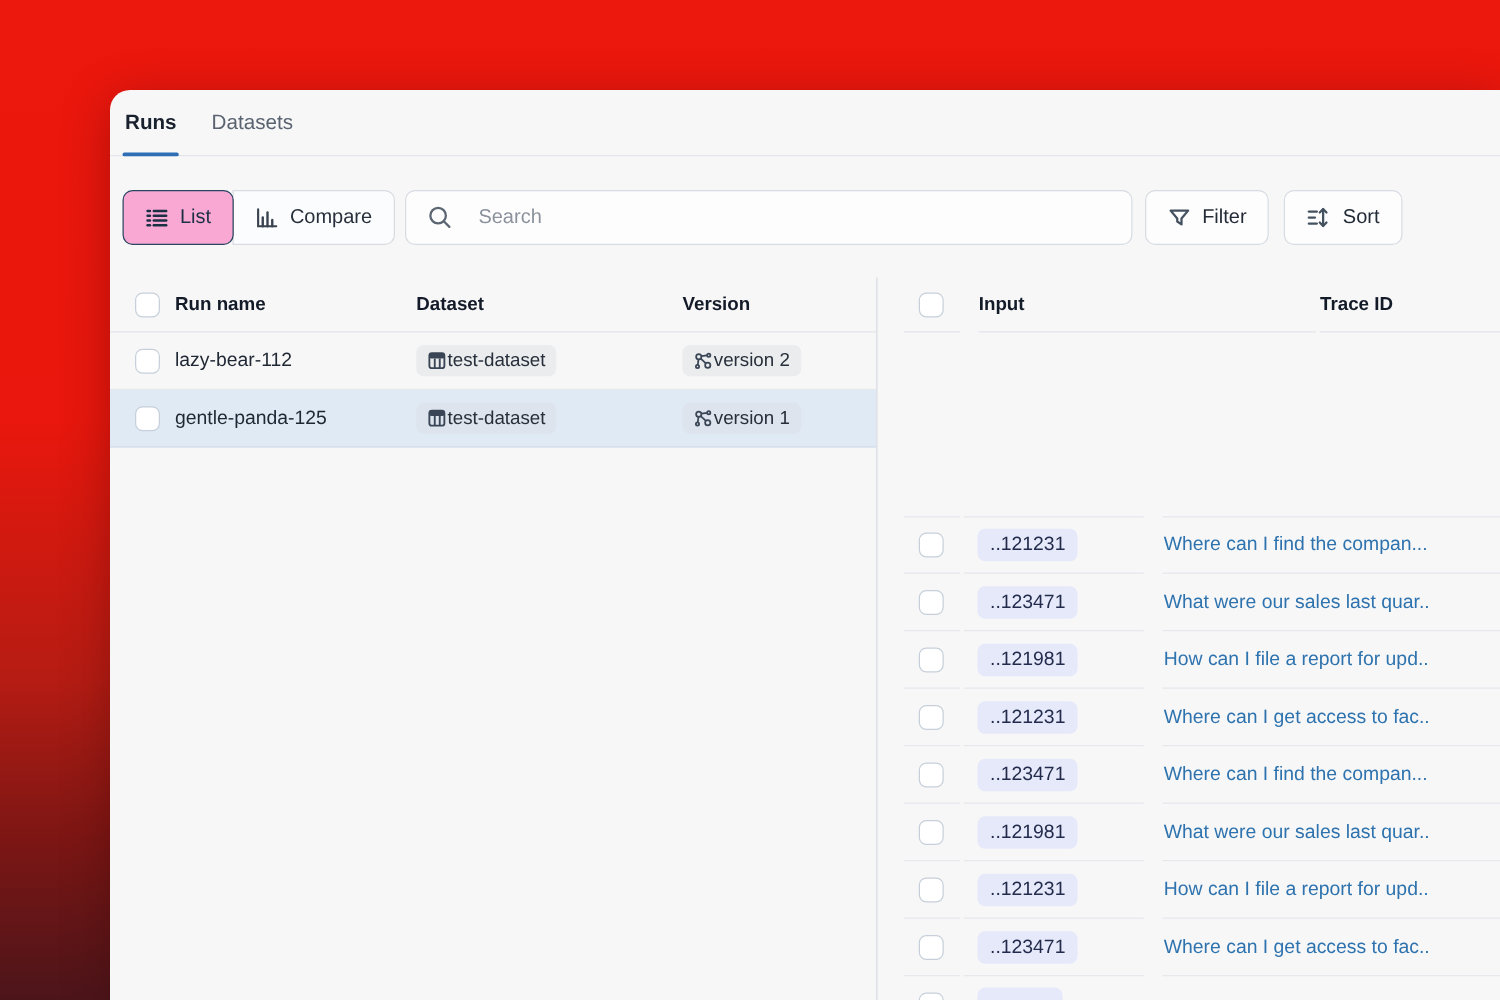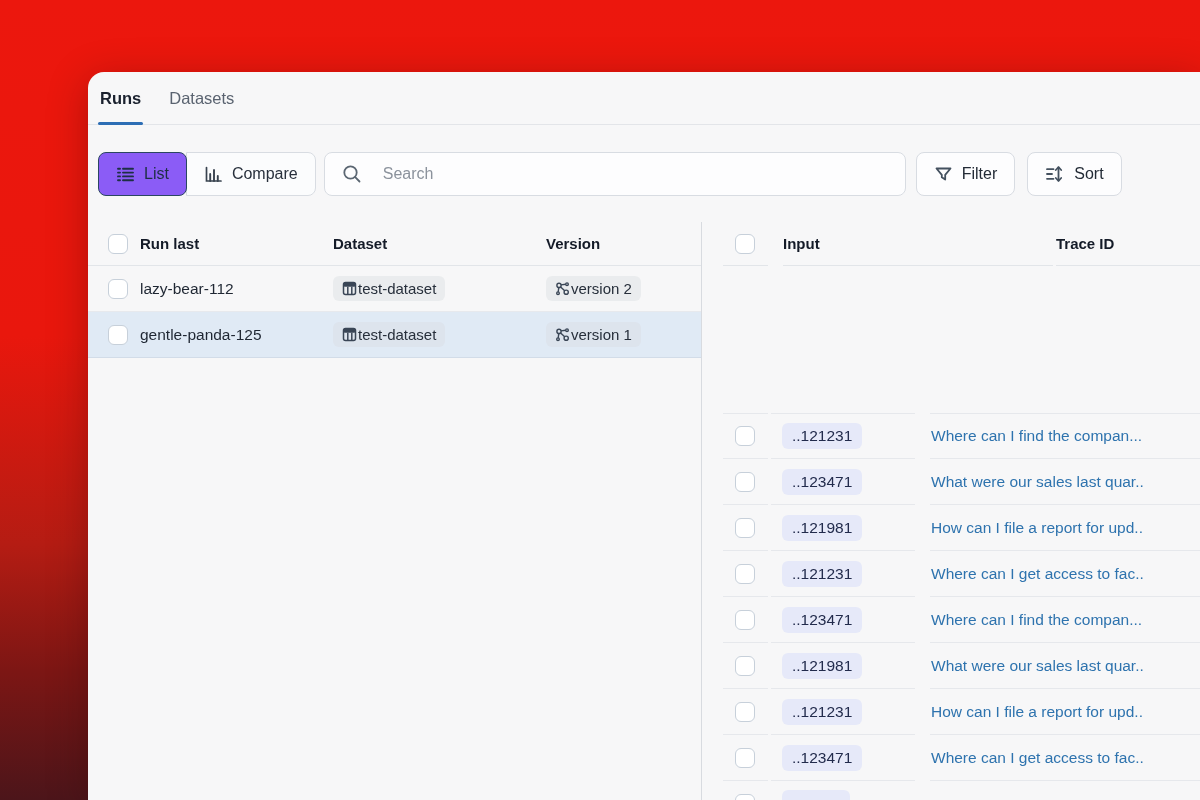--- a/index.html
+++ b/index.html
@@ -25,21 +25,21 @@
   .tab.active { color: #1a212e; font-weight: 700; }
   .tab.inactive { color: #5a6370; font-weight: 500; }
   .tab.active::after { content: ""; position: absolute; left: 0; right: 0; bottom: -1px; height: 3px; background: #2d6eb5; border-radius: 2px; }
 
   
   .toolbar { display: flex; align-items: center; margin: 27px 0 0 10px; height: 44px; }
   .seg-group { display: flex; height: 44px; }
   .seg { display: flex; align-items: center; gap: 9px; font-size: 16px; background: #fbfcfd; border: 1px solid #d8dce2; color: #28303c; padding: 0 17px; cursor: pointer; }
   .seg:first-child { border-radius: 8px 0 0 8px; }
   .seg:last-child { border-radius: 0 8px 8px 0; margin-left: -1px; }
-  .seg.selected { background: #8b5cf6; border: 1.5px solid #2b4662; border-radius: 8px; color: #1d2f44; z-index: 1; font-weight: 500; }
+  .seg.selected { background: #f9a8d4; border: 1.5px solid #2b4662; border-radius: 8px; color: #1d2f44; z-index: 1; font-weight: 500; }
   .search-box { display: flex; align-items: center; gap: 20px; width: 582px; height: 44px; margin-left: 8px; background: #fdfdfe; border: 1px solid #d8dce2; border-radius: 8px; padding: 16px 16px; }
   .search-box input { flex: 1; border: none; outline: none; background: transparent; font-size: 16px; color: #28303c; font-family: inherit; }
   .search-box input::placeholder { color: #8b929c; }
   .btn { display: flex; align-items: center; gap: 9px; height: 44px; background: #fdfdfe; border: 1px solid #d8dce2; border-radius: 8px; font-size: 16px; color: #232b36; padding: 0 17px; cursor: pointer; }
   .btn-filter { margin-left: 10px; }
   .btn-sort { margin-left: 12px; }
   .icon { display: inline-flex; flex: none; }
 
   
   .left-panel  { position: absolute; left: 0; top: 150px; bottom: 0; width: 614px; border-right: 1px solid #d8dbe0; overflow: hidden; }
@@ -148,21 +148,21 @@
             <path d="M10.8 14 L 13.5 16.8 L 16.2 14"></path>
           </svg>
         </span>
         <span>Sort</span>
       </button>
     </div>
 
     <div class="left-panel">
       <div class="runs-header">
         <span class="checkbox"></span>
-        <span class="th">Run last</span>
+        <span class="th">Run name</span>
         <span class="th">Dataset</span>
         <span class="th">Version</span>
       </div>
       <div id="runs-rows">
   <div class="run-row first">
     <span class="checkbox"></span>
     <span class="run-name">lazy-bear-112</span>
     <span class="badge">
       <span class="icon">
         <svg width="15" height="15" viewBox="0 0 15 15" fill="none" stroke="#3a4656" stroke-width="1.5">

